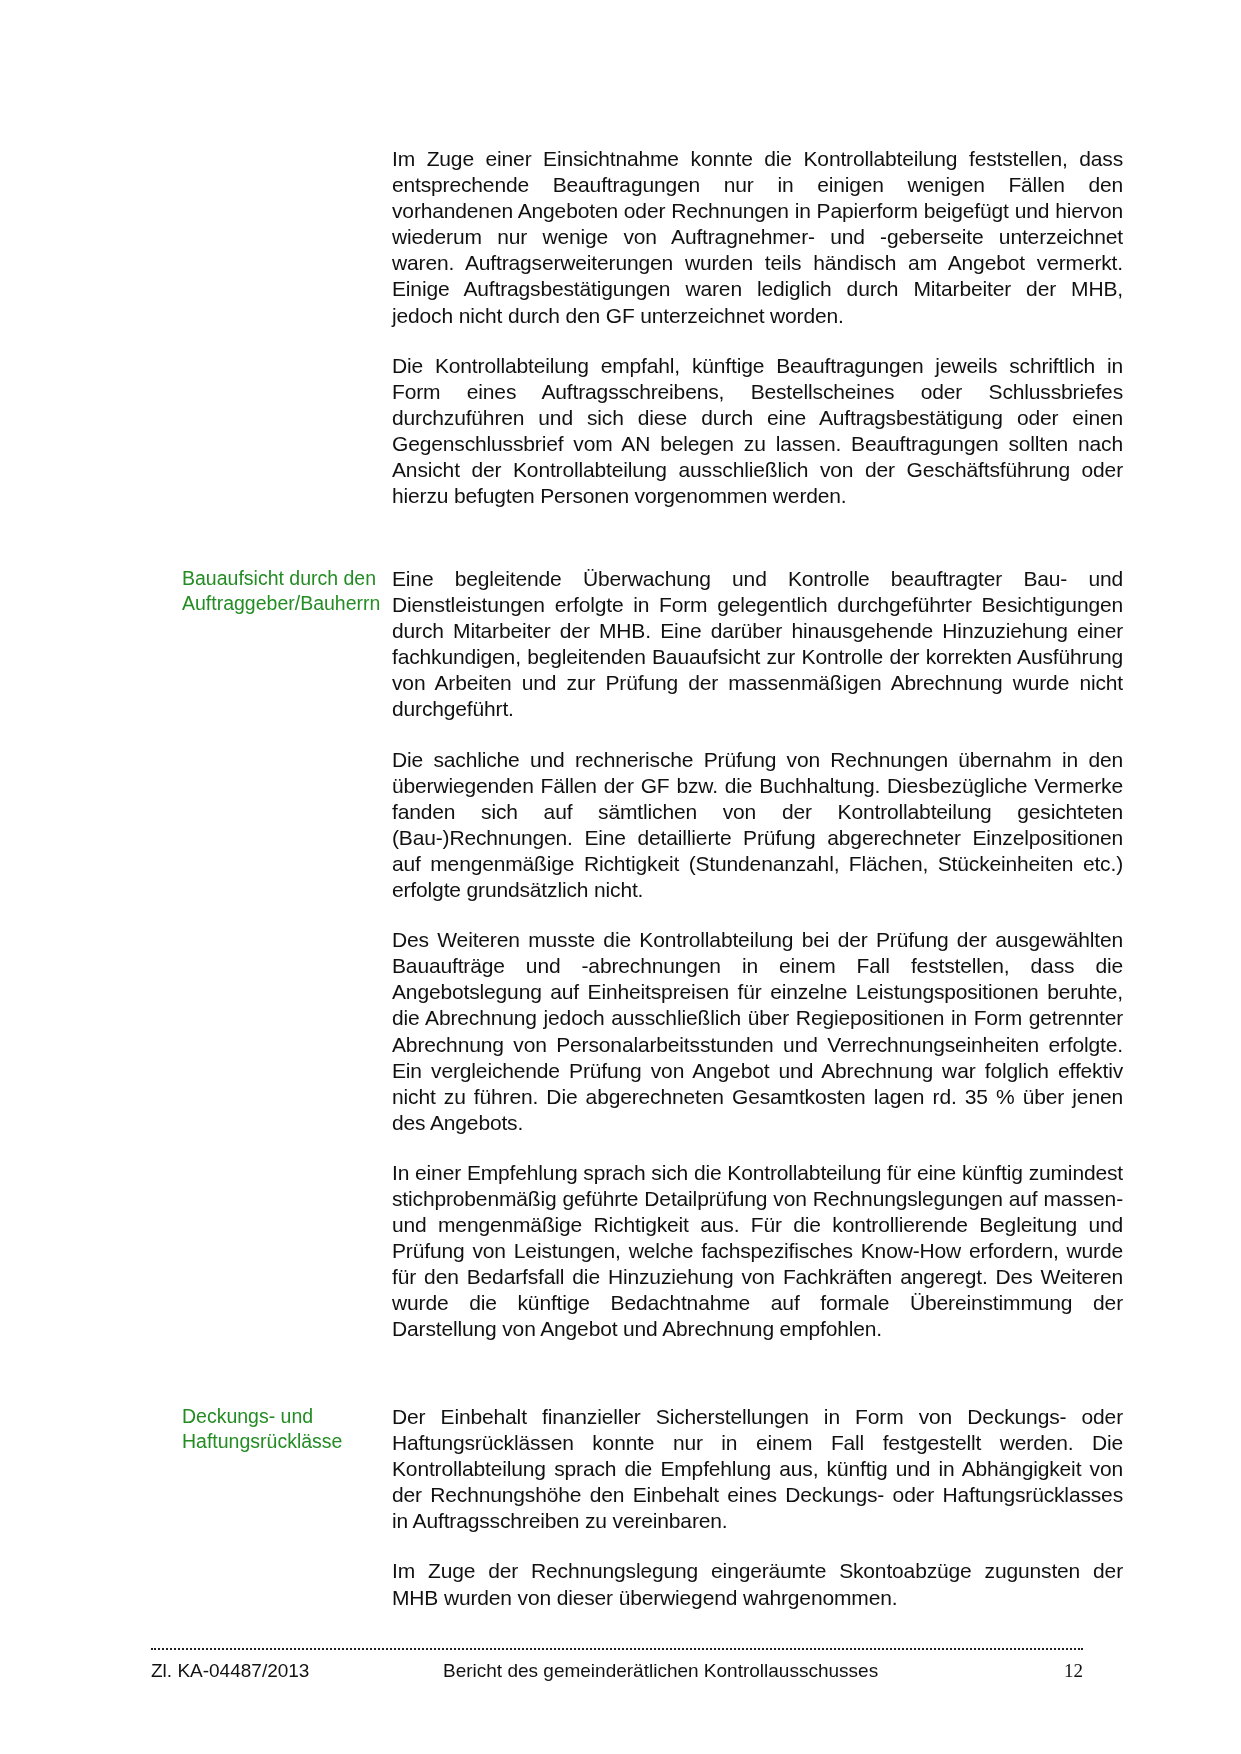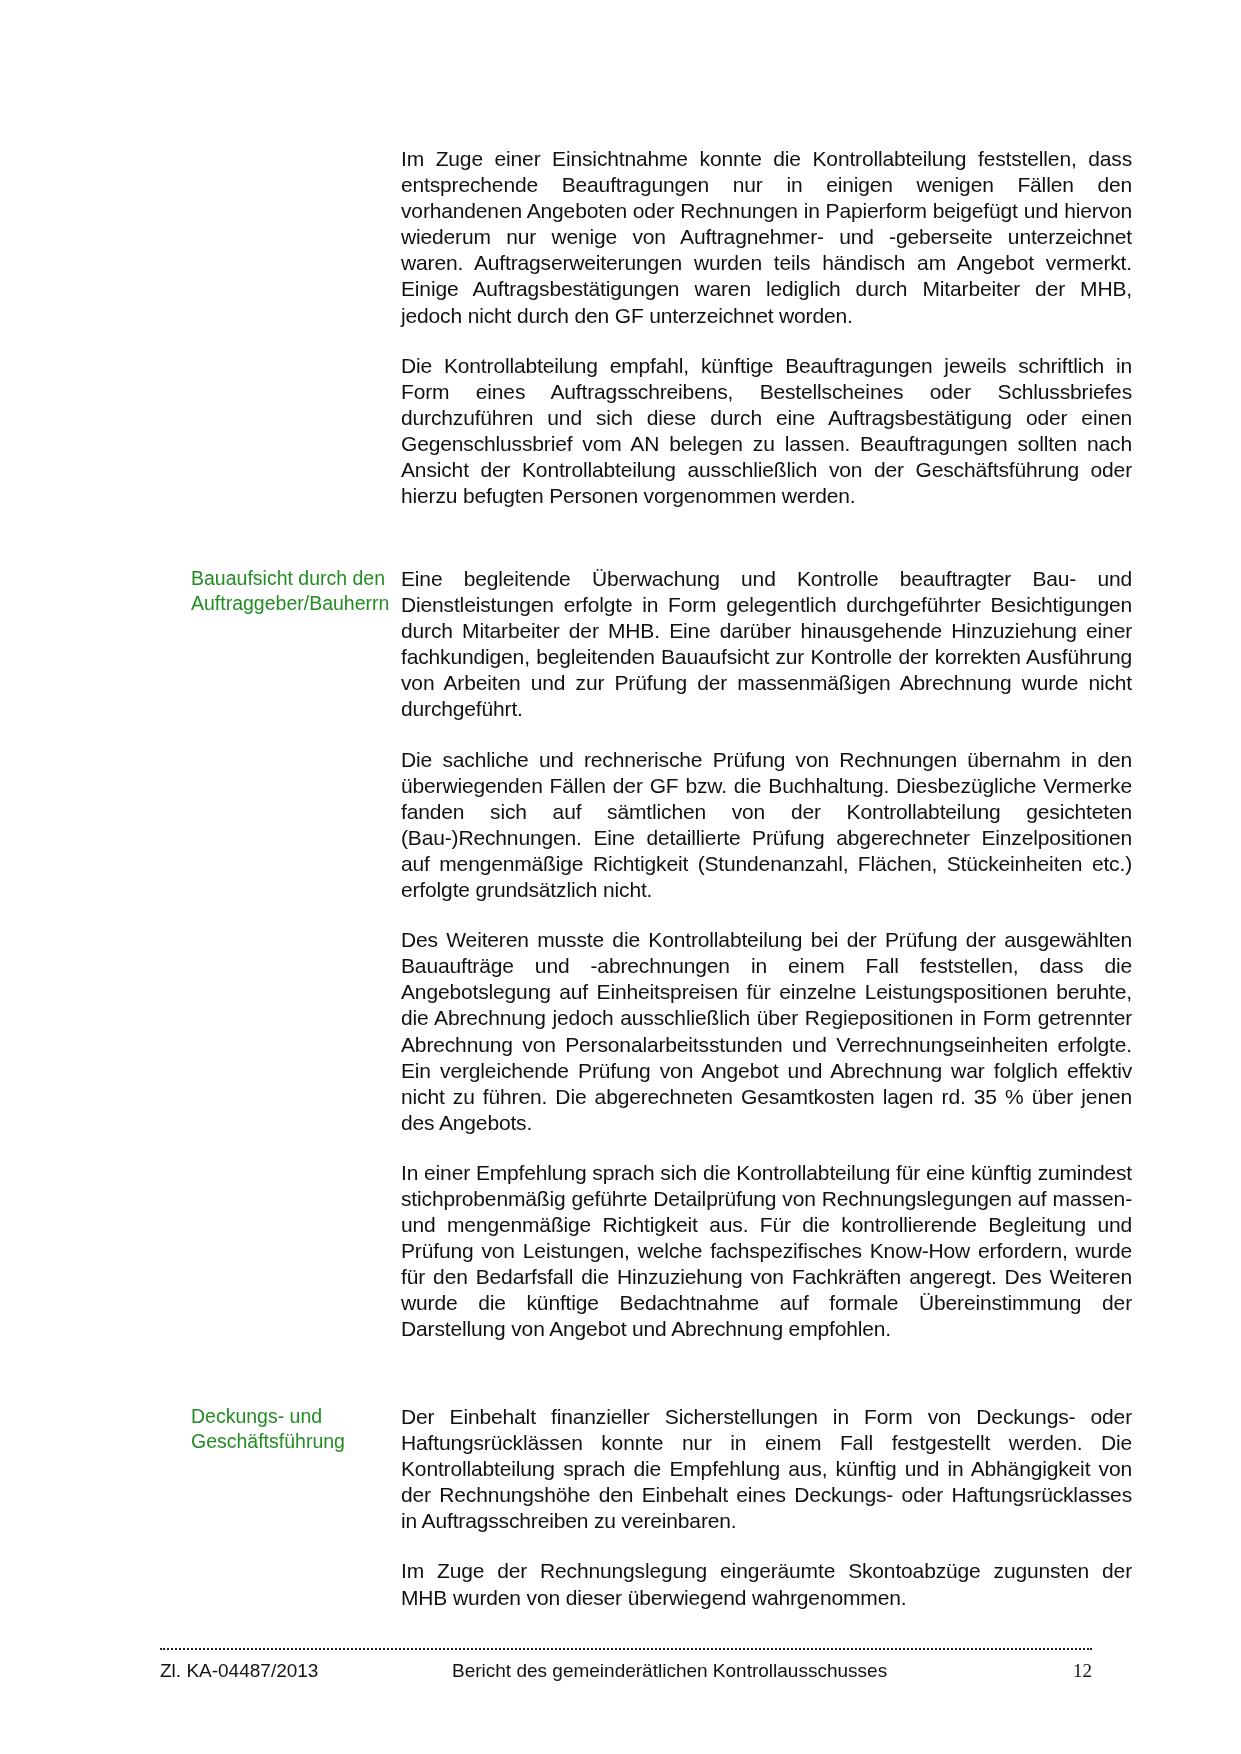--- a/index.html
+++ b/index.html
@@ -1,17 +1,17 @@
 <!DOCTYPE html>
 <html><head>
 <meta charset="utf-8">
 <style>
   html, body { margin: 0; padding: 0; background: #ffffff; }
   body { width: 1241px; height: 1754px; position: relative; overflow: hidden; font-family: "Liberation Sans", sans-serif; color: #111111; }
-  .page { position: absolute; left: 12px; top: 0; width: 1092px; height: 1754px; }
+  .page { position: absolute; left: 3px; top: 0; width: 1092px; height: 1754px; }
   .section { position: absolute; left: 148px; width: 972px; }
   .side { position: absolute; left: 0; top: 0; width: 230px; color: #238c23; font-size: 19.5px; line-height: 25px; margin-left: 31px; }
   .body { position: absolute; left: 241px; width: 731px; }
   .para { font-size: 21px; line-height: 26.1px; text-align: justify; margin: 0 0 24px 0; letter-spacing: -0.15px; }
   .dots { position: absolute; left: 148px; top: 1648px; width: 932px; height: 2px; border-top: 2px dotted #222; }
   .footer { position: absolute; left: 148px; top: 1660px; width: 932px; font-size: 19px; color: #111; }
   .footer .l { position: absolute; left: 0; }
   .footer .c { position: absolute; left: 292px; }
   .footer .r { position: absolute; right: 0; font-family: Liberation Serif, serif; }
 </style>
@@ -32,21 +32,21 @@
     <div class="side">Bauaufsicht durch den Auftraggeber/Bauherrn</div>
     <div class="body">
       <p class="para">Eine begleitende Überwachung und Kontrolle beauftragter Bau- und Dienstleistungen erfolgte in Form gelegentlich durchgeführter Besichtigungen durch Mitarbeiter der MHB. Eine darüber hinausgehende Hinzuziehung einer fachkundigen, begleitenden Bauaufsicht zur Kontrolle der korrekten Ausführung von Arbeiten und zur Prüfung der massenmäßigen Abrechnung wurde nicht durchgeführt.</p>
       <p class="para">Die sachliche und rechnerische Prüfung von Rechnungen übernahm in den überwiegenden Fällen der GF bzw. die Buchhaltung. Diesbezügliche Vermerke fanden sich auf sämtlichen von der Kontrollabteilung gesichteten (Bau-)Rechnungen. Eine detaillierte Prüfung abgerechneter Einzelpositionen auf mengenmäßige Richtigkeit (Stundenanzahl, Flächen, Stückeinheiten etc.) erfolgte grundsätzlich nicht.</p>
       <p class="para">Des Weiteren musste die Kontrollabteilung bei der Prüfung der ausgewählten Bauaufträge und -abrechnungen in einem Fall feststellen, dass die Angebotslegung auf Einheitspreisen für einzelne Leistungspositionen beruhte, die Abrechnung jedoch ausschließlich über Regiepositionen in Form getrennter Abrechnung von Personalarbeitsstunden und Verrechnungseinheiten erfolgte. Ein vergleichende Prüfung von Angebot und Abrechnung war folglich effektiv nicht zu führen. Die abgerechneten Gesamtkosten lagen rd. 35 % über jenen des Angebots.</p>
       <p class="para">In einer Empfehlung sprach sich die Kontrollabteilung für eine künftig zumindest stichprobenmäßig geführte Detailprüfung von Rechnungslegungen auf massen- und mengenmäßige Richtigkeit aus. Für die kontrollierende Begleitung und Prüfung von Leistungen, welche fachspezifisches Know-How erfordern, wurde für den Bedarfsfall die Hinzuziehung von Fachkräften angeregt. Des Weiteren wurde die künftige Bedachtnahme auf formale Übereinstimmung der Darstellung von Angebot und Abrechnung empfohlen.</p>
     </div>
   </div>
 
   <div class="section" style="top:1404px;">
-    <div class="side">Deckungs- und Geschäftsführung</div>
+    <div class="side">Deckungs- und Haftungsrücklässe</div>
     <div class="body">
       <p class="para">Der Einbehalt finanzieller Sicherstellungen in Form von Deckungs- oder Haftungsrücklässen konnte nur in einem Fall festgestellt werden. Die Kontrollabteilung sprach die Empfehlung aus, künftig und in Abhängigkeit von der Rechnungshöhe den Einbehalt eines Deckungs- oder Haftungsrücklasses in Auftragsschreiben zu vereinbaren.</p>
       <p class="para">Im Zuge der Rechnungslegung eingeräumte Skontoabzüge zugunsten der MHB wurden von dieser überwiegend wahrgenommen.</p>
     </div>
   </div>
 
   <div class="dots"></div>
   <div class="footer">
     <span class="l">Zl. KA-04487/2013</span>
     <span class="c">Bericht des gemeinderätlichen Kontrollausschusses</span>

